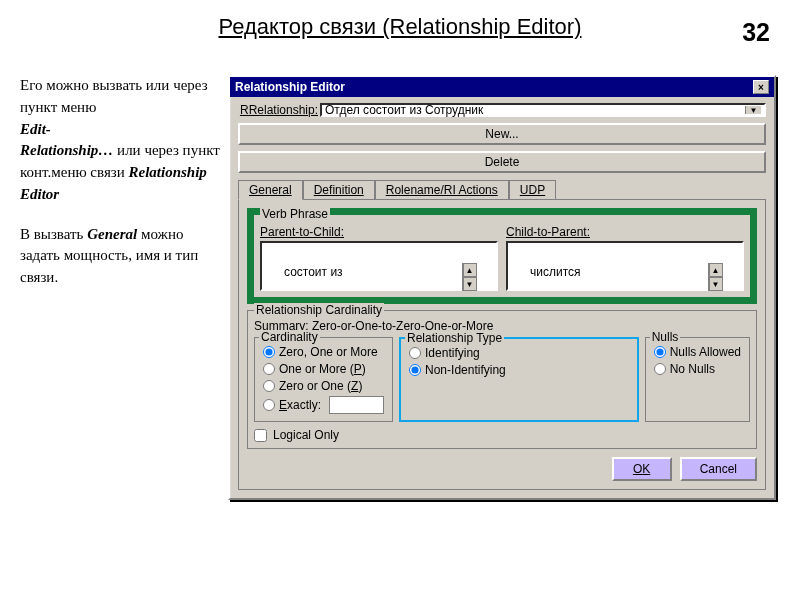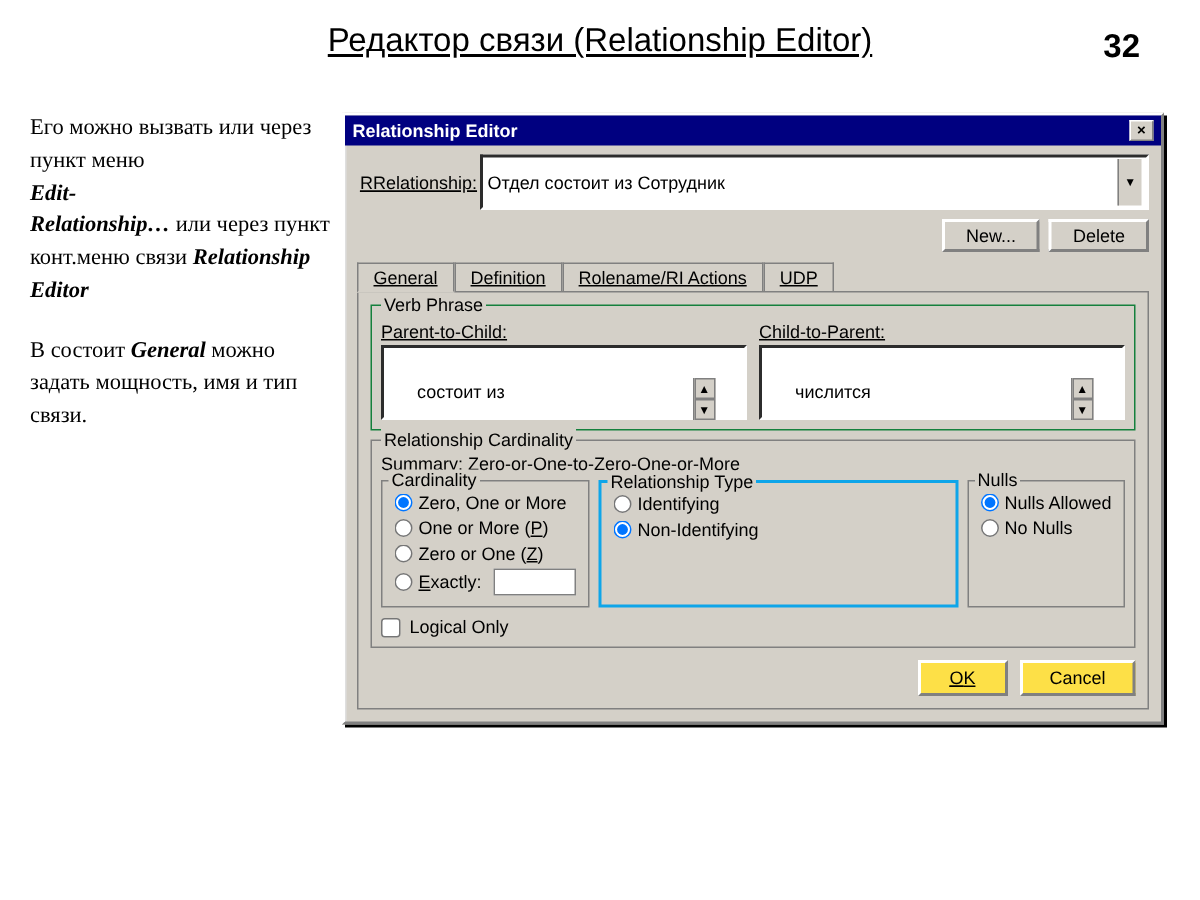--- a/index.html
+++ b/index.html
@@ -15,22 +15,22 @@
     .page-bg {
       width: 800px;
       height: 600px;
       background: #fff;
       position: relative;
     }
 
     .page-number {
       position: absolute;
       top: 18px;
-      right: 40px;
-      font-size: 22px;
+      right: 30px;
+      font-size: 25px;
       font-weight: bold;
       color: #000;
       font-family: Arial, sans-serif;
     }
 
     .page-title {
       position: absolute;
       top: 14px;
       left: 50%;
       transform: translateX(-50%);
@@ -119,21 +119,21 @@
       text-align: center;
       text-decoration: underline;
     }
 
     .relationship-label span {
       text-decoration: underline;
     }
 
     .relationship-combo {
       flex: 1;
-      height: 37px;
+      height: 14px;
       background: #fff;
       border: 2px inset #808080;
       border-color: #808080 #fff #fff #808080;
       font-family: Arial, sans-serif;
       font-size: 12px;
       padding: 1px 3px;
       display: flex;
       align-items: center;
       justify-content: space-between;
     }
@@ -148,20 +148,21 @@
       justify-content: center;
       font-size: 8px;
     }
 
     
     .buttons-row {
       display: flex;
       justify-content: flex-end;
       gap: 6px;
       margin-bottom: 6px;
+      flex-direction: column;
     }
 
     .win-btn {
       background: #d4d0c8;
       border: 2px solid;
       border-color: #fff #808080 #808080 #fff;
       font-family: Arial, sans-serif;
       font-size: 12px;
       padding: 2px 14px;
       cursor: pointer;
@@ -203,21 +204,21 @@
     .tab-panel {
       border: 1px solid #808080;
       background: #d4d0c8;
       padding: 8px;
       position: relative;
       z-index: 1;
     }
 
     
     .group-box {
-      border: 1px solid #15803d;
+      border: 7px solid #15803d;
       padding: 4px 6px 6px 6px;
       margin-bottom: 6px;
       position: relative;
       font-family: Arial, sans-serif;
       font-size: 12px;
     }
 
     .group-label {
       position: absolute;
       top: -8px;
@@ -373,21 +374,21 @@
 
     
     .bottom-buttons {
       display: flex;
       justify-content: flex-end;
       gap: 8px;
       margin-top: 8px;
     }
 
     .bottom-btn {
-      background: #fde047;
+      background: #c4b5fd;
       border: 2px solid;
       border-color: #fff #808080 #808080 #fff;
       font-family: Arial, sans-serif;
       font-size: 12px;
       padding: 3px 18px;
       cursor: pointer;
       min-width: 60px;
       text-align: center;
     }
 
@@ -408,21 +409,21 @@
 
   <div class="page-title">Редактор связи (Relationship Editor)</div>
 
   <div class="left-text">
     <span>Его можно вызвать или через пункт меню </span><br>
     <span class="italic-bold">Edit-<br>Relationship…</span>
     <span> или через пункт конт.меню связи </span>
     <span class="italic-bold">Relationship Editor</span>
 
     <div class="para2">
-      <span>В состоит </span><span class="italic-bold">General</span><span> можно задать мощность, имя и тип связи.</span>
+      <span>В вызвать </span><span class="italic-bold">General</span><span> можно задать мощность, имя и тип связи.</span>
     </div>
   </div>
 
   <div class="dialog">
 
     <div class="dialog-titlebar">
       <span>Relationship Editor</span>
       <div class="dialog-close-btn">×</div>
     </div>
 

